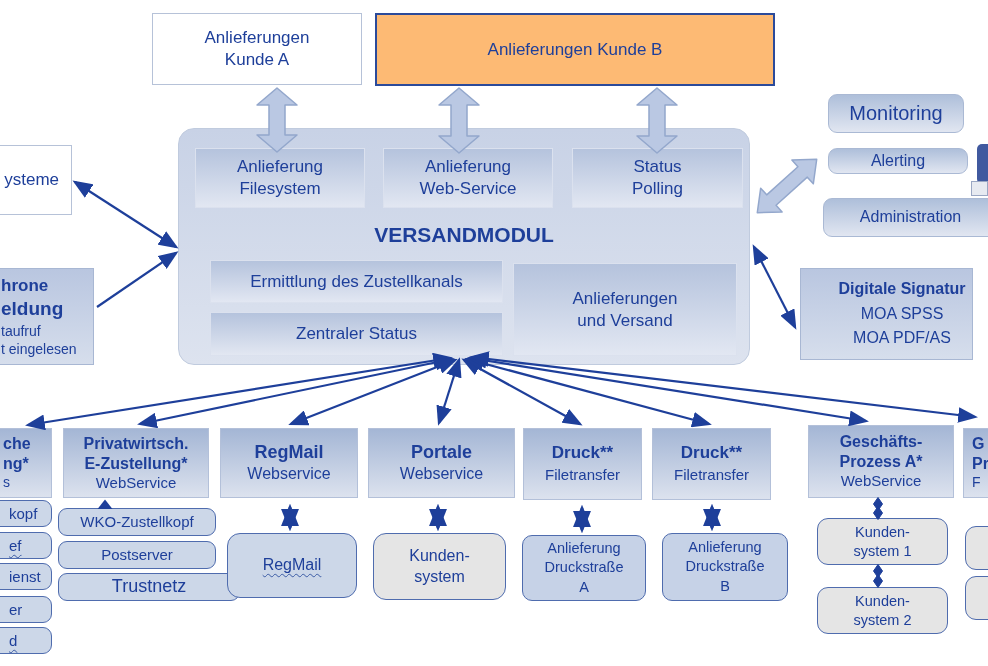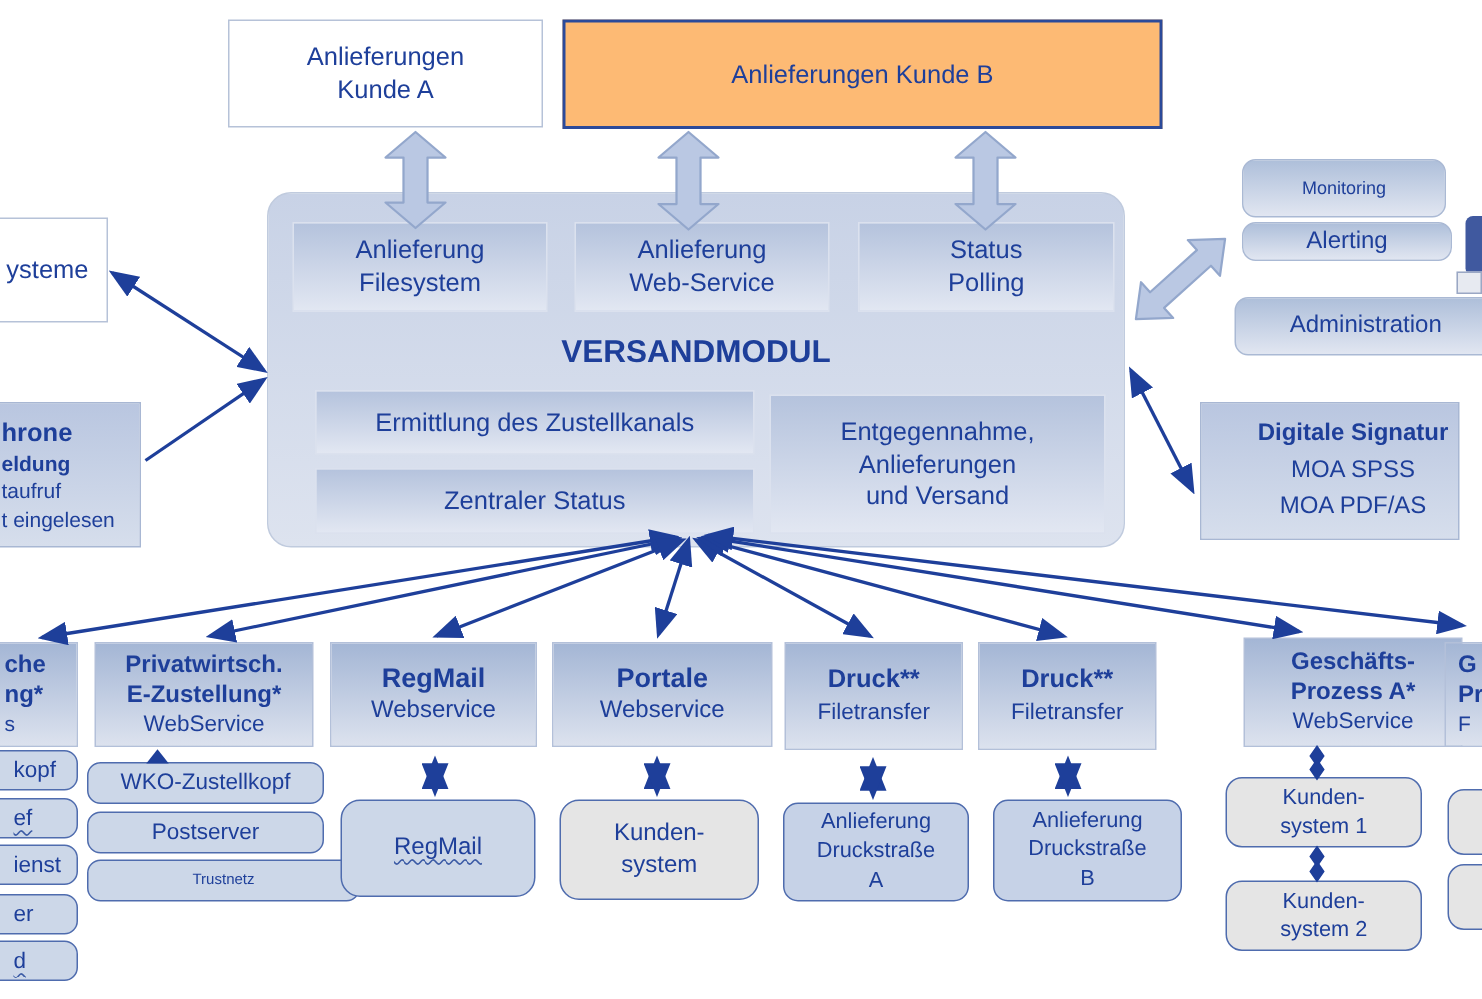--- a/index.html
+++ b/index.html
@@ -63,26 +63,25 @@
   <span class="ln b">VERSANDMODUL</span>
 </div>
 
 <div class="bx inner" style="left:210px;top:260px;width:293px;height:43px;font-size:17px">
   <span class="ln">Ermittlung des Zustellkanals</span>
 </div>
 <div class="bx inner" style="left:210px;top:312px;width:293px;height:44px;font-size:17px">
   <span class="ln">Zentraler Status</span>
 </div>
 <div class="bx inner" style="left:513px;top:263px;width:224px;height:93px;font-size:17px">
-  <span class="ln">Entgegennahme,</span>
   <span class="ln">Anlieferungen</span>
   <span class="ln">und Versand</span>
 </div>
 
-<div class="bx pill" style="left:828px;top:106px;width:136px;height:39px;font-size:12px">
+<div class="bx pill" style="left:828px;top:94px;width:136px;height:39px;font-size:20px">
   <span class="ln">Monitoring</span>
 </div>
 <div class="bx pill" style="left:828px;top:148px;width:140px;height:26px;font-size:16px">
   <span class="ln">Alerting</span>
 </div>
 <div class="bx pill" style="left:823px;top:198px;width:175px;height:39px;font-size:16px">
   <span class="ln">Administration</span>
 </div>
 <div class="bx sig" style="left:800px;top:268px;width:173px;height:92px;font-size:16px;line-height:1.55">
   <span class="ln b">Digitale Signatur</span>
@@ -93,21 +92,21 @@
 <div>
   <div style="position:absolute;left:977px;top:144px;width:11px;height:40px;background:#40599f;border-radius:5px 0 0 5px;"></div>
   <div style="position:absolute;left:971px;top:181px;width:17px;height:15px;background:#e7eaf1;border:1px solid #9aa7c4;box-sizing:border-box;"></div>
 </div>
 
 <div class="bx white" style="left:-60px;top:145px;width:132px;height:70px;font-size:17px;align-items:flex-end;padding-right:12px">
   <span class="ln">ysteme</span>
 </div>
 <div class="bx sig leftfrag" style="left:-2px;top:268px;width:96px;height:97px;padding-left:2px;line-height:1.3">
   <span class="ln b" style="font-size:17px">hrone</span>
-  <span class="ln b" style="font-size:14px">eldung</span>
+  <span class="ln b" style="font-size:19px">eldung</span>
   <span class="ln" style="font-size:14px">taufruf</span>
   <span class="ln" style="font-size:14px">t eingelesen</span>
 </div>
 
 <div class="bx hdr leftfrag" style="left:-4px;top:428px;width:56px;height:70px;padding-left:6px;line-height:1.25">
   <span class="ln b" style="font-size:16px">che</span>
   <span class="ln b" style="font-size:16px">ng*</span>
   <span class="ln" style="font-size:14px">s</span>
 </div>
 <div class="bx hdr" style="left:63px;top:428px;width:146px;height:70px;line-height:1.25">
@@ -124,21 +123,21 @@
   <span class="ln" style="font-size:16px">Webservice</span>
 </div>
 <div class="bx hdr" style="left:523px;top:428px;width:119px;height:72px;line-height:1.35">
   <span class="ln b" style="font-size:17px">Druck**</span>
   <span class="ln" style="font-size:15px">Filetransfer</span>
 </div>
 <div class="bx hdr" style="left:652px;top:428px;width:119px;height:72px;line-height:1.35">
   <span class="ln b" style="font-size:17px">Druck**</span>
   <span class="ln" style="font-size:15px">Filetransfer</span>
 </div>
-<div class="bx hdr" style="left:829px;top:425px;width:146px;height:73px;line-height:1.25">
+<div class="bx hdr" style="left:808px;top:425px;width:146px;height:73px;line-height:1.25">
   <span class="ln b" style="font-size:16px">Geschäfts-</span>
   <span class="ln b" style="font-size:16px">Prozess A*</span>
   <span class="ln" style="font-size:15px">WebService</span>
 </div>
 <div class="bx hdr leftfrag" style="left:963px;top:428px;width:60px;height:70px;padding-left:8px;line-height:1.25">
   <span class="ln b" style="font-size:16px">G</span>
   <span class="ln b" style="font-size:16px">Pr</span>
   <span class="ln" style="font-size:14px">F</span>
 </div>
 
@@ -157,21 +156,21 @@
 <div class="bx rsm leftfrag" style="left:-40px;top:627px;width:92px;height:27px;padding-left:48px;font-size:15px">
   <span class="ln wavy">d</span>
 </div>
 
 <div class="bx rsm" style="left:58px;top:508px;width:158px;height:28px;font-size:15px">
   <span class="ln">WKO-Zustellkopf</span>
 </div>
 <div class="bx rsm" style="left:58px;top:541px;width:158px;height:28px;font-size:15px">
   <span class="ln">Postserver</span>
 </div>
-<div class="bx rsm" style="left:58px;top:573px;width:182px;height:28px;font-size:10px">
+<div class="bx rsm" style="left:58px;top:573px;width:182px;height:28px;font-size:18px">
   <span class="ln">Trustnetz</span>
 </div>
 
 <div class="bx rsm" style="left:227px;top:533px;width:130px;height:65px;border-radius:13px;font-size:16px">
   <span class="ln wavy">RegMail</span>
 </div>
 
 <div class="bx whitebrd" style="left:373px;top:533px;width:133px;height:67px;border-radius:13px;font-size:16px">
   <span class="ln">Kunden-</span>
   <span class="ln">system</span>

